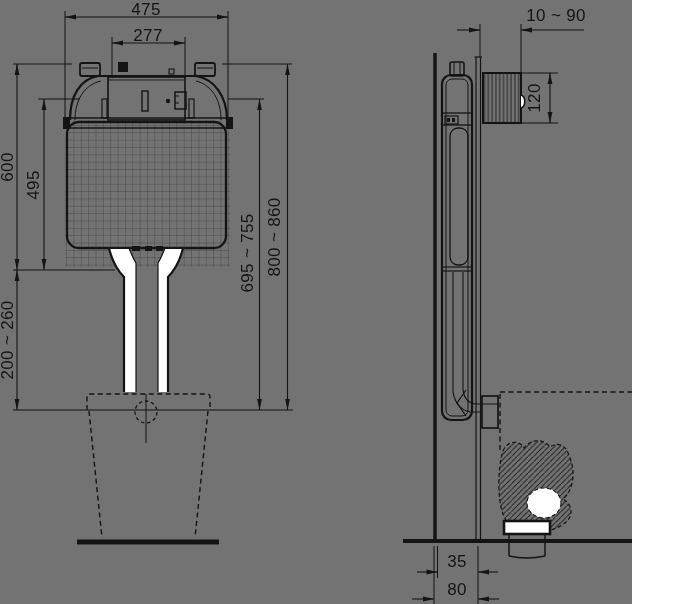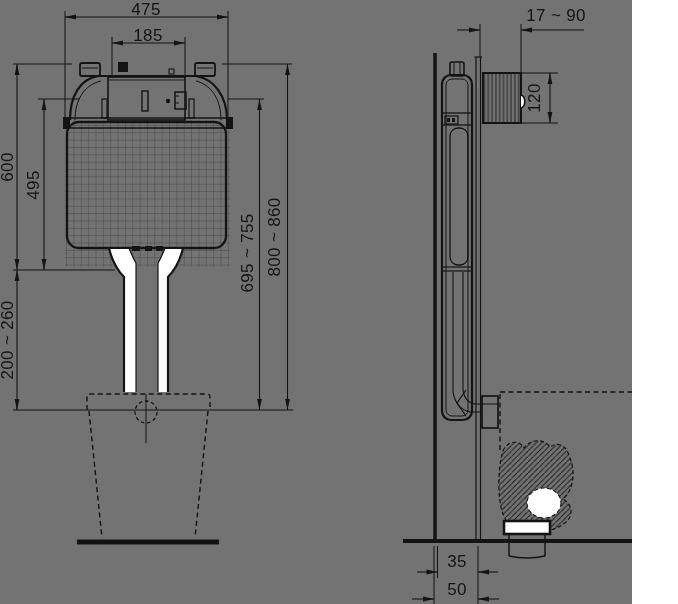--- a/index.html
+++ b/index.html
@@ -213,24 +213,24 @@
       <polygon points="547.6,112 552.4,112 550,123"></polygon>
       <polygon points="426.5,569.6 426.5,574.4 437.5,572"></polygon>
       <polygon points="489,569.6 489,574.4 478,572"></polygon>
       <polygon points="423,596.6 423,601.4 434,599"></polygon>
       <polygon points="489,596.6 489,601.4 478,599"></polygon>
     </g>
   </g>
 </svg>
 
 <div class="lbl" style="left:146px; top:9px;">475</div>
-<div class="lbl" style="left:148px; top:35px;">185</div>
+<div class="lbl" style="left:148px; top:35px;">277</div>
 <div class="lbl v" style="left:7px;   top:167px;">600</div>
 <div class="lbl v" style="left:33px;  top:185px;">495</div>
 <div class="lbl v" style="left:7px;   top:340px;">200 ~ 260</div>
 <div class="lbl v" style="left:247px; top:253px;">695 ~ 755</div>
 <div class="lbl v" style="left:274px; top:237px;">800 ~ 860</div>
-<div class="lbl" style="left:556px; top:15px;">17 ~ 90</div>
+<div class="lbl" style="left:556px; top:15px;">10 ~ 90</div>
 <div class="lbl v" style="left:534px; top:98px;">120</div>
 <div class="lbl" style="left:457px; top:561px;">35</div>
-<div class="lbl" style="left:457px; top:589px;">50</div>
+<div class="lbl" style="left:457px; top:589px;">80</div>
 
 </div>
 
 </body></html>

